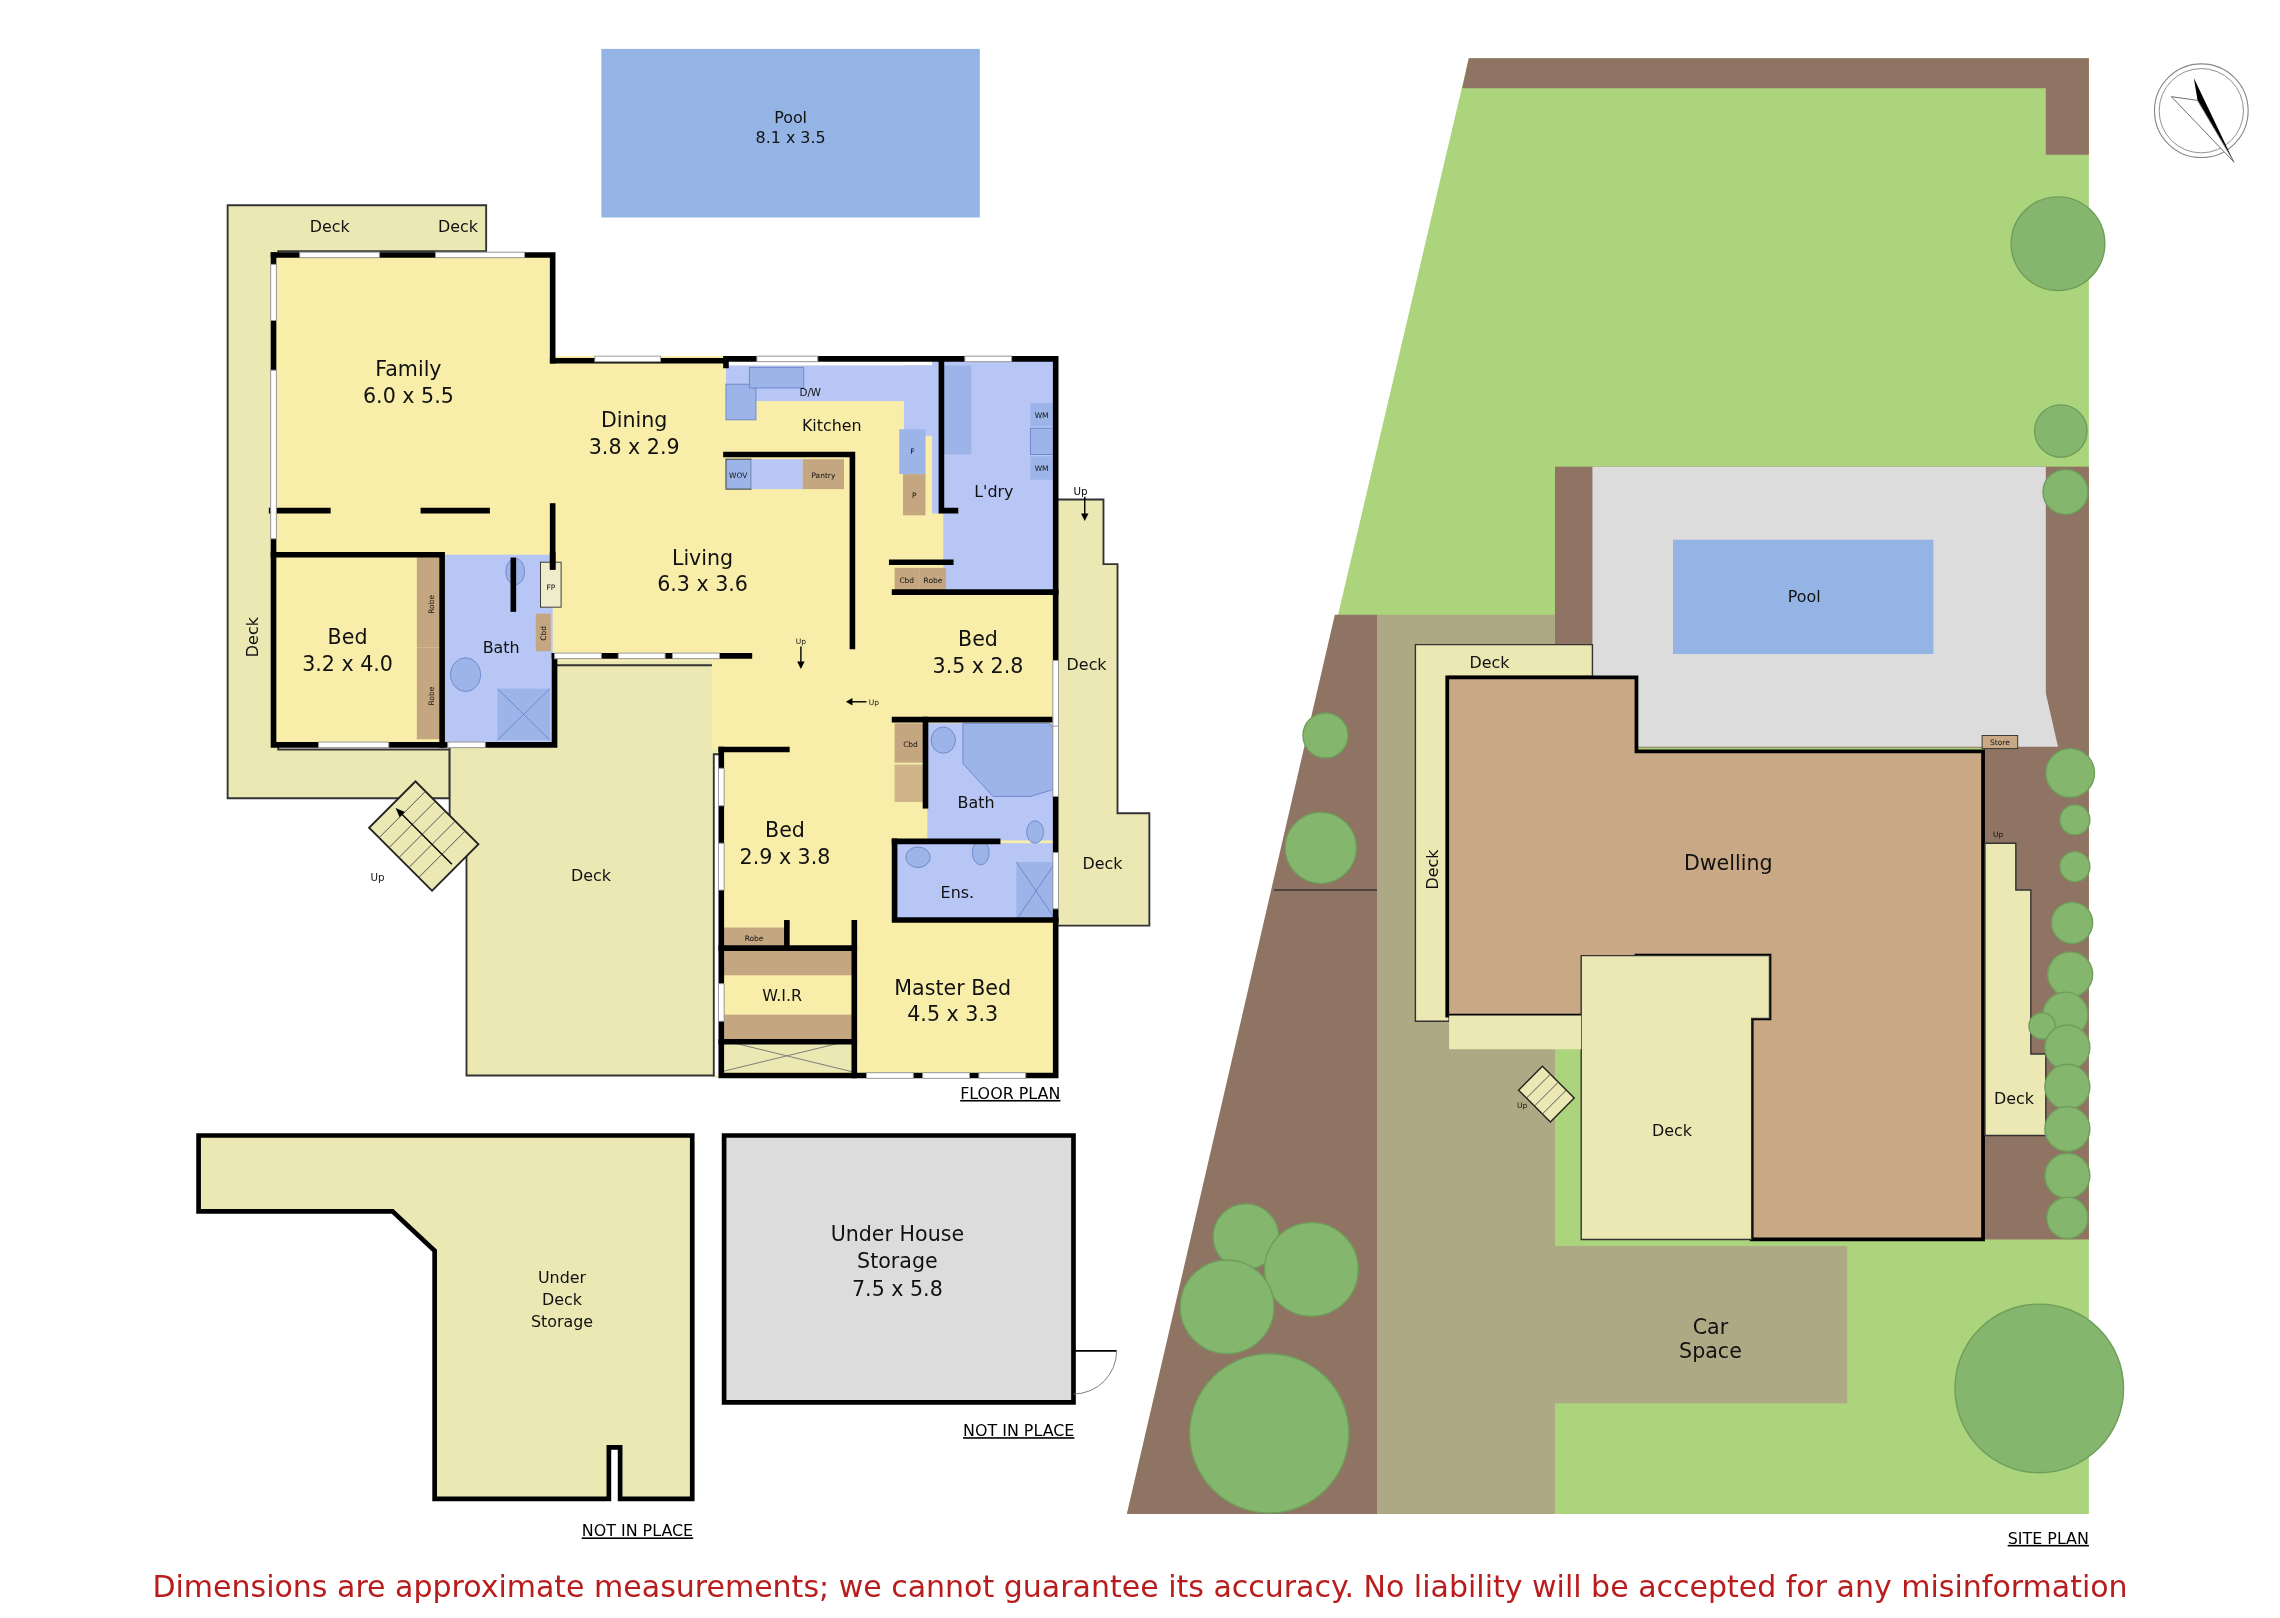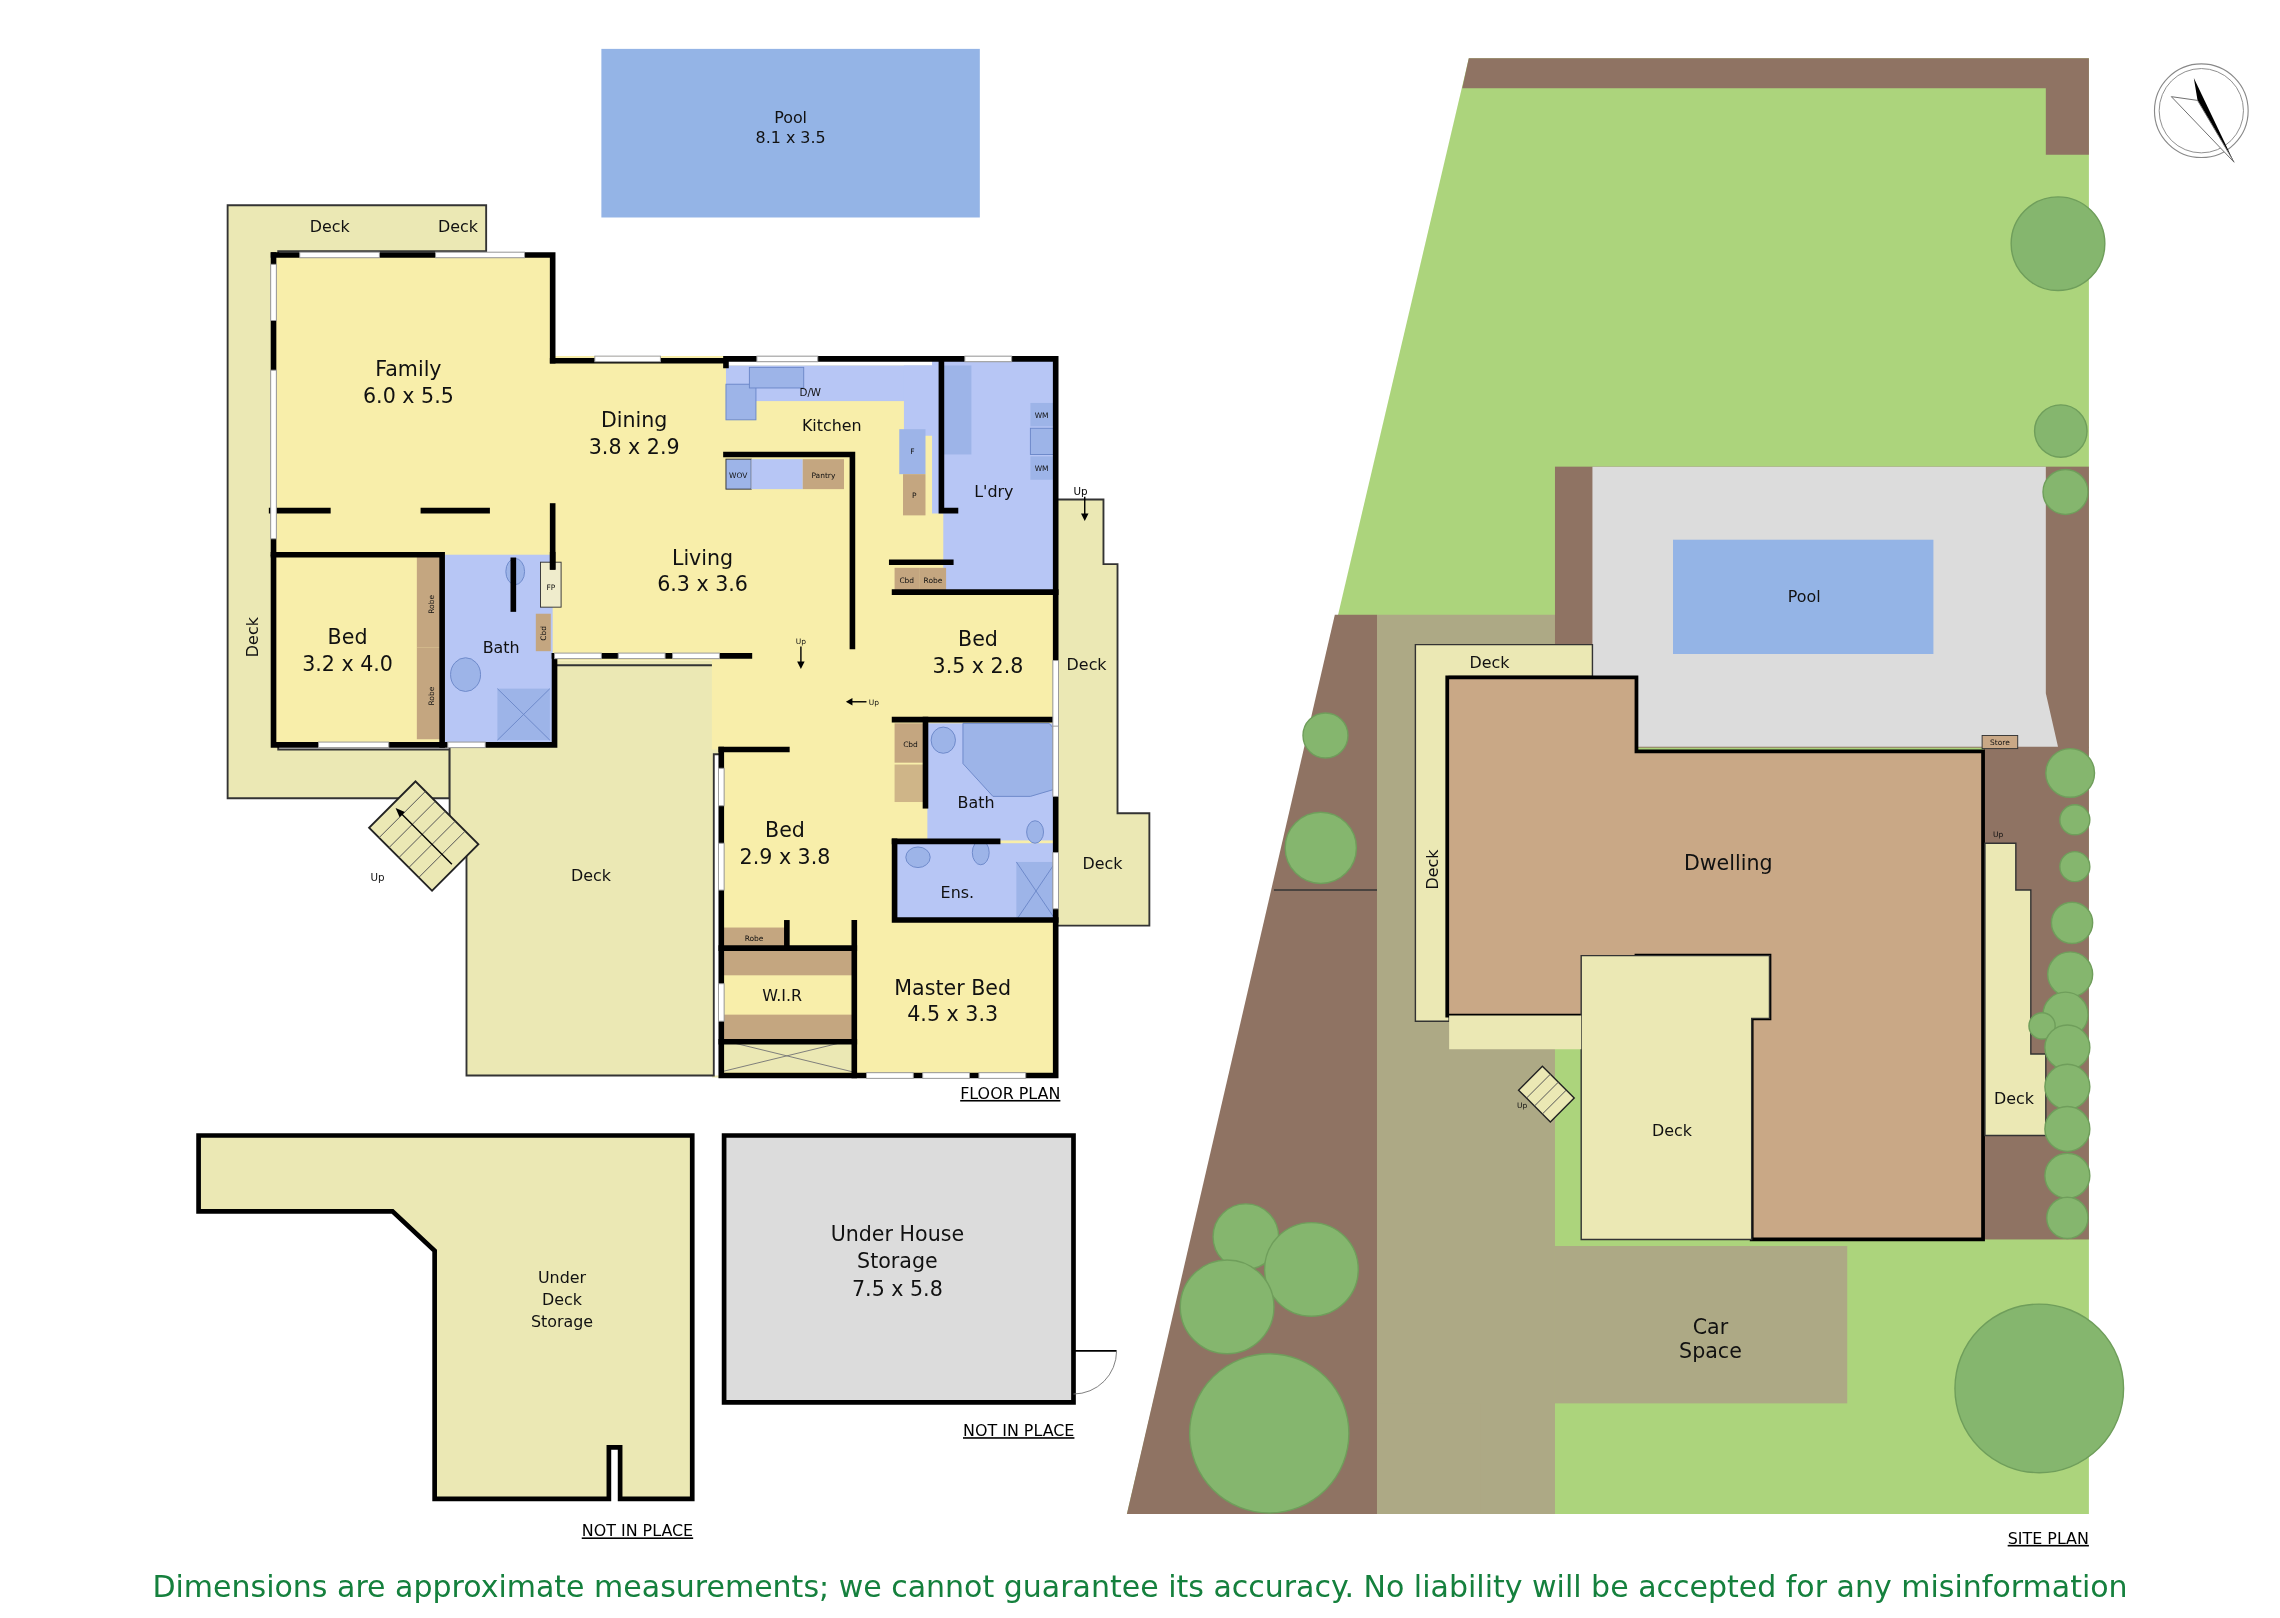--- a/index.html
+++ b/index.html
@@ -7,21 +7,21 @@
   svg { position: absolute; left: 0; top: 0; }
   .lbl { font-family: "DejaVu Sans", sans-serif; fill: #111; text-anchor: middle; }
   .room-name { font-size: 22px; }
   .room-dim { font-size: 22px; }
   .small { font-size: 17px; }
   .tiny { font-size: 11px; }
   .xtiny { font-size: 8px; }
   .caption { font-size: 17px; text-decoration: underline; }
   .footer {
     position: absolute; left: 0; width: 2280px; top: 1569px; text-align: center;
-    font-family: "DejaVu Sans", sans-serif; font-size: 30px; color: #15803d; letter-spacing: 0px;
+    font-family: "DejaVu Sans", sans-serif; font-size: 30px; color: #b91c1c; letter-spacing: 0px;
   }
 </style>
 </head>
 <body>
 
 <svg width="2280" height="1619" viewBox="0 0 2434 1728" xmlns="http://www.w3.org/2000/svg">
 
   <g>
 
     <rect x="642" y="52" width="404" height="180" fill="#94b4e6"></rect>

